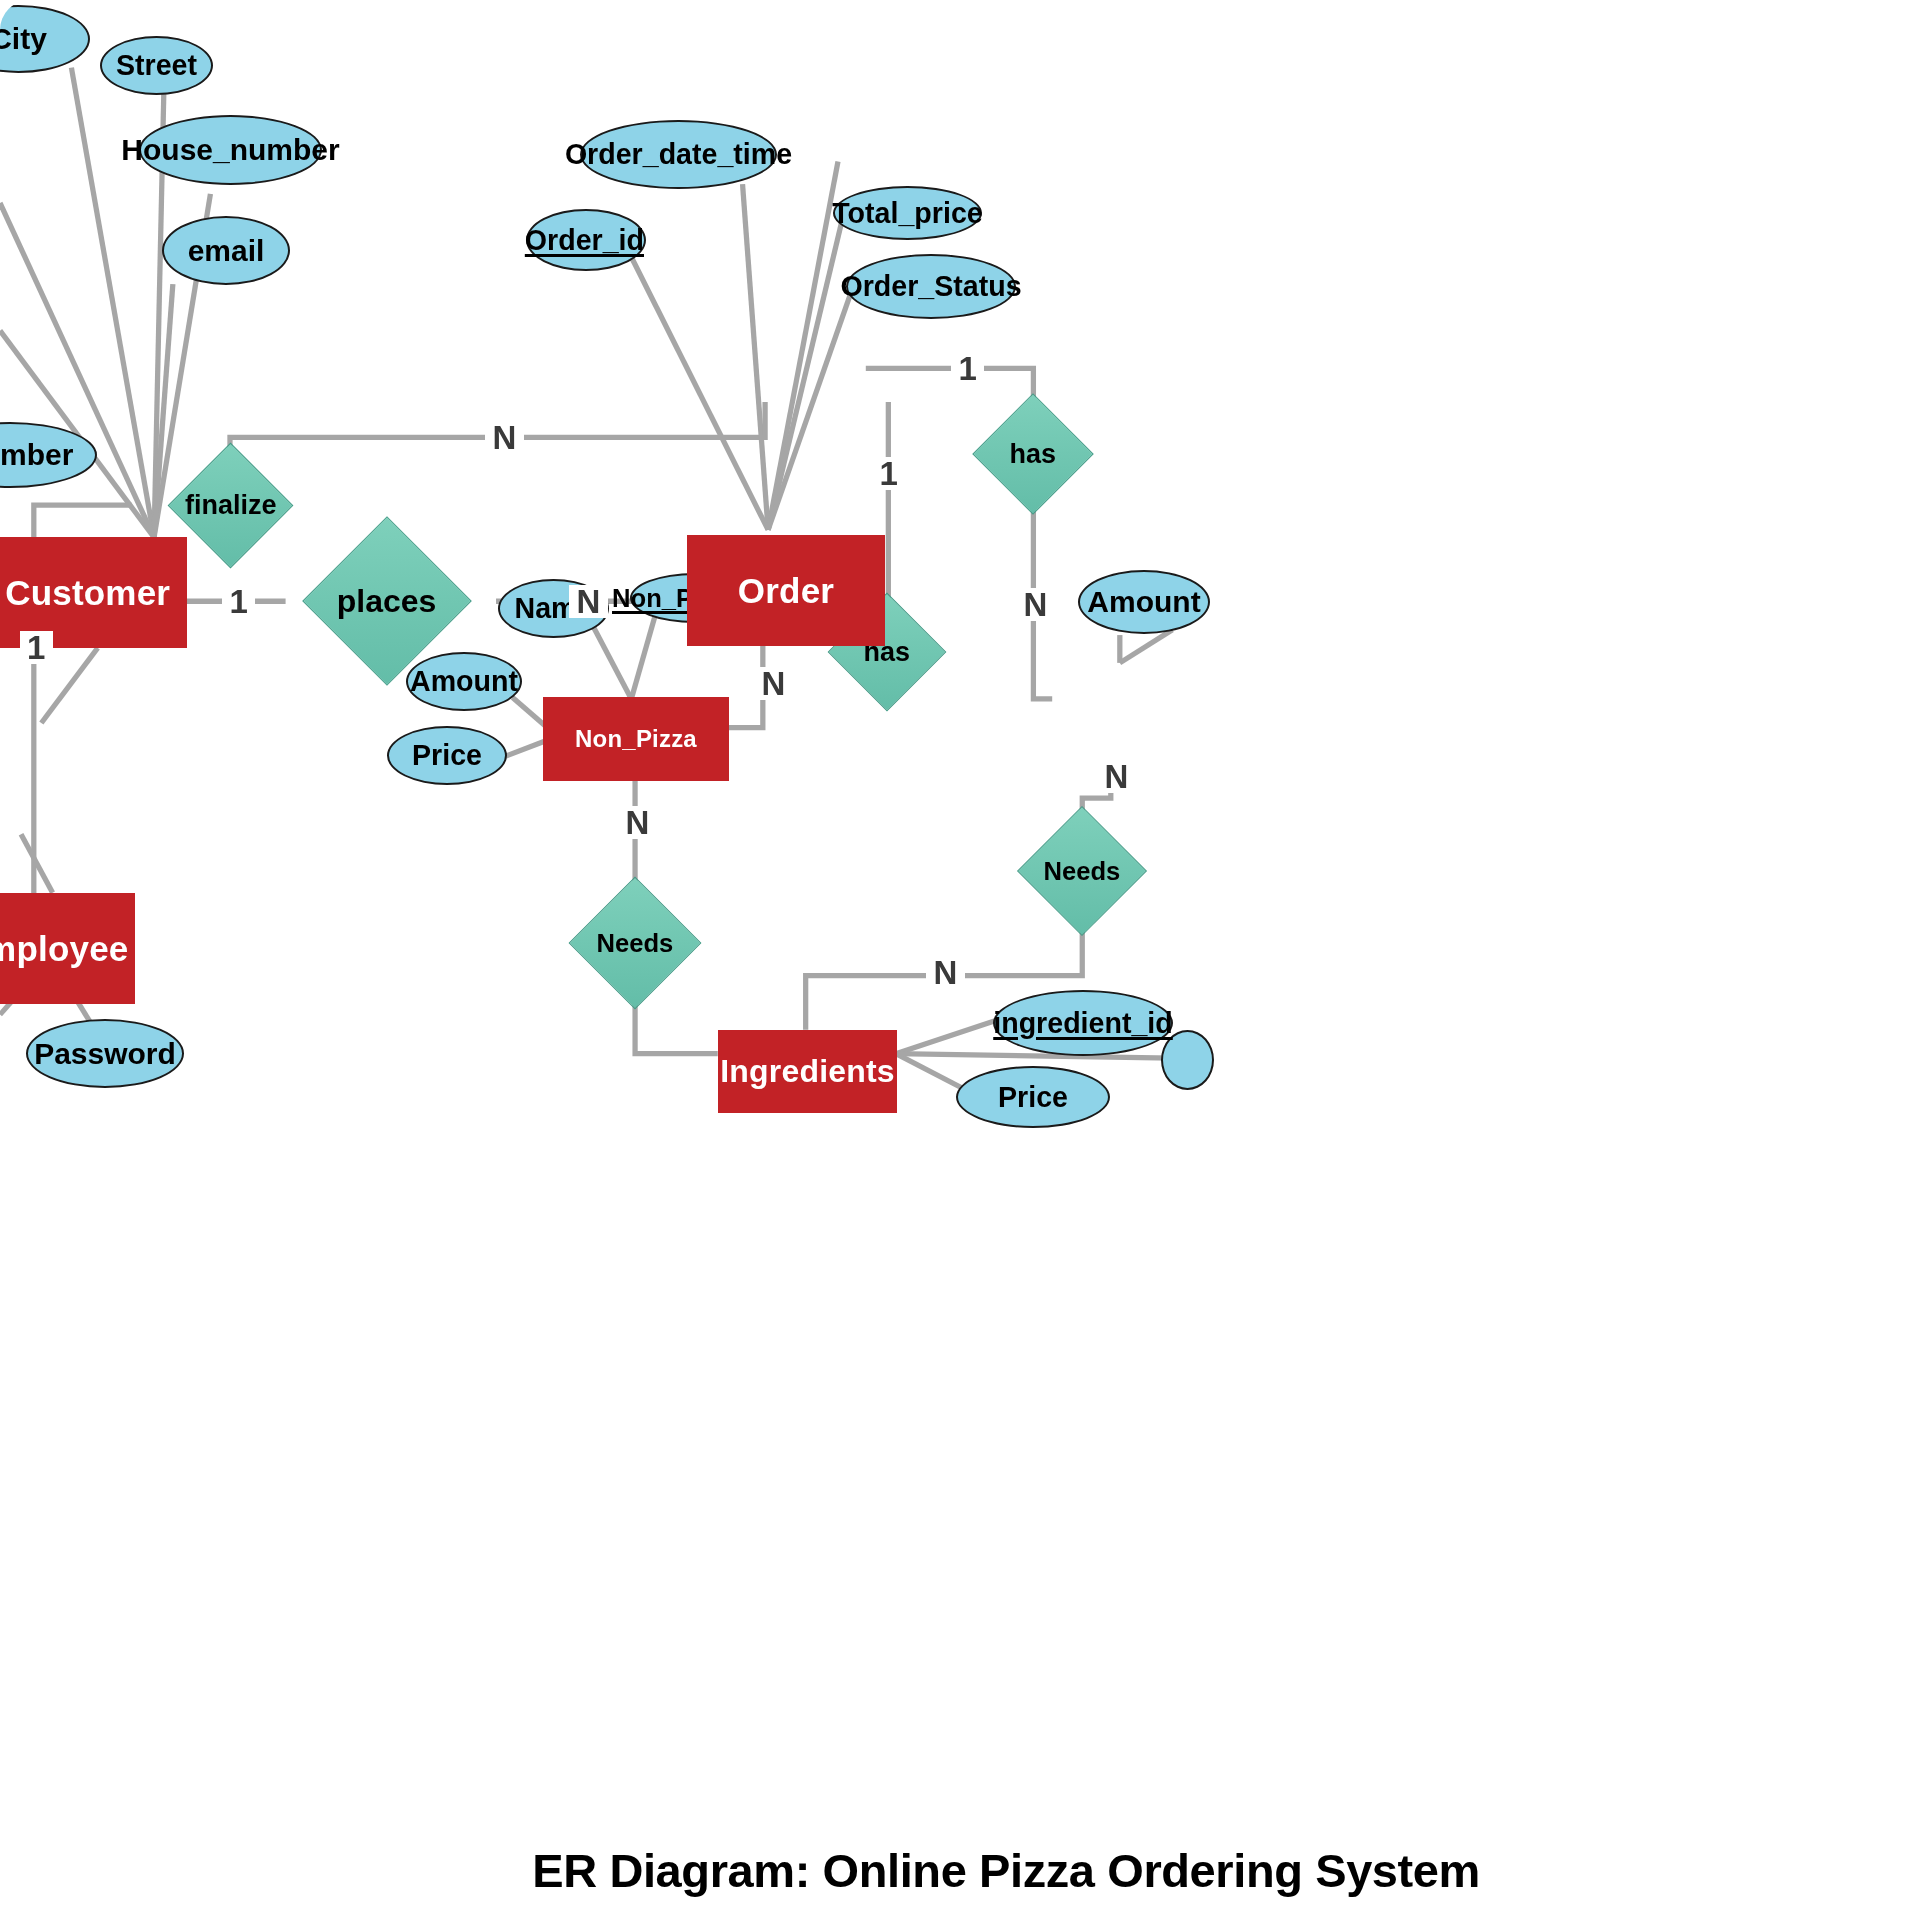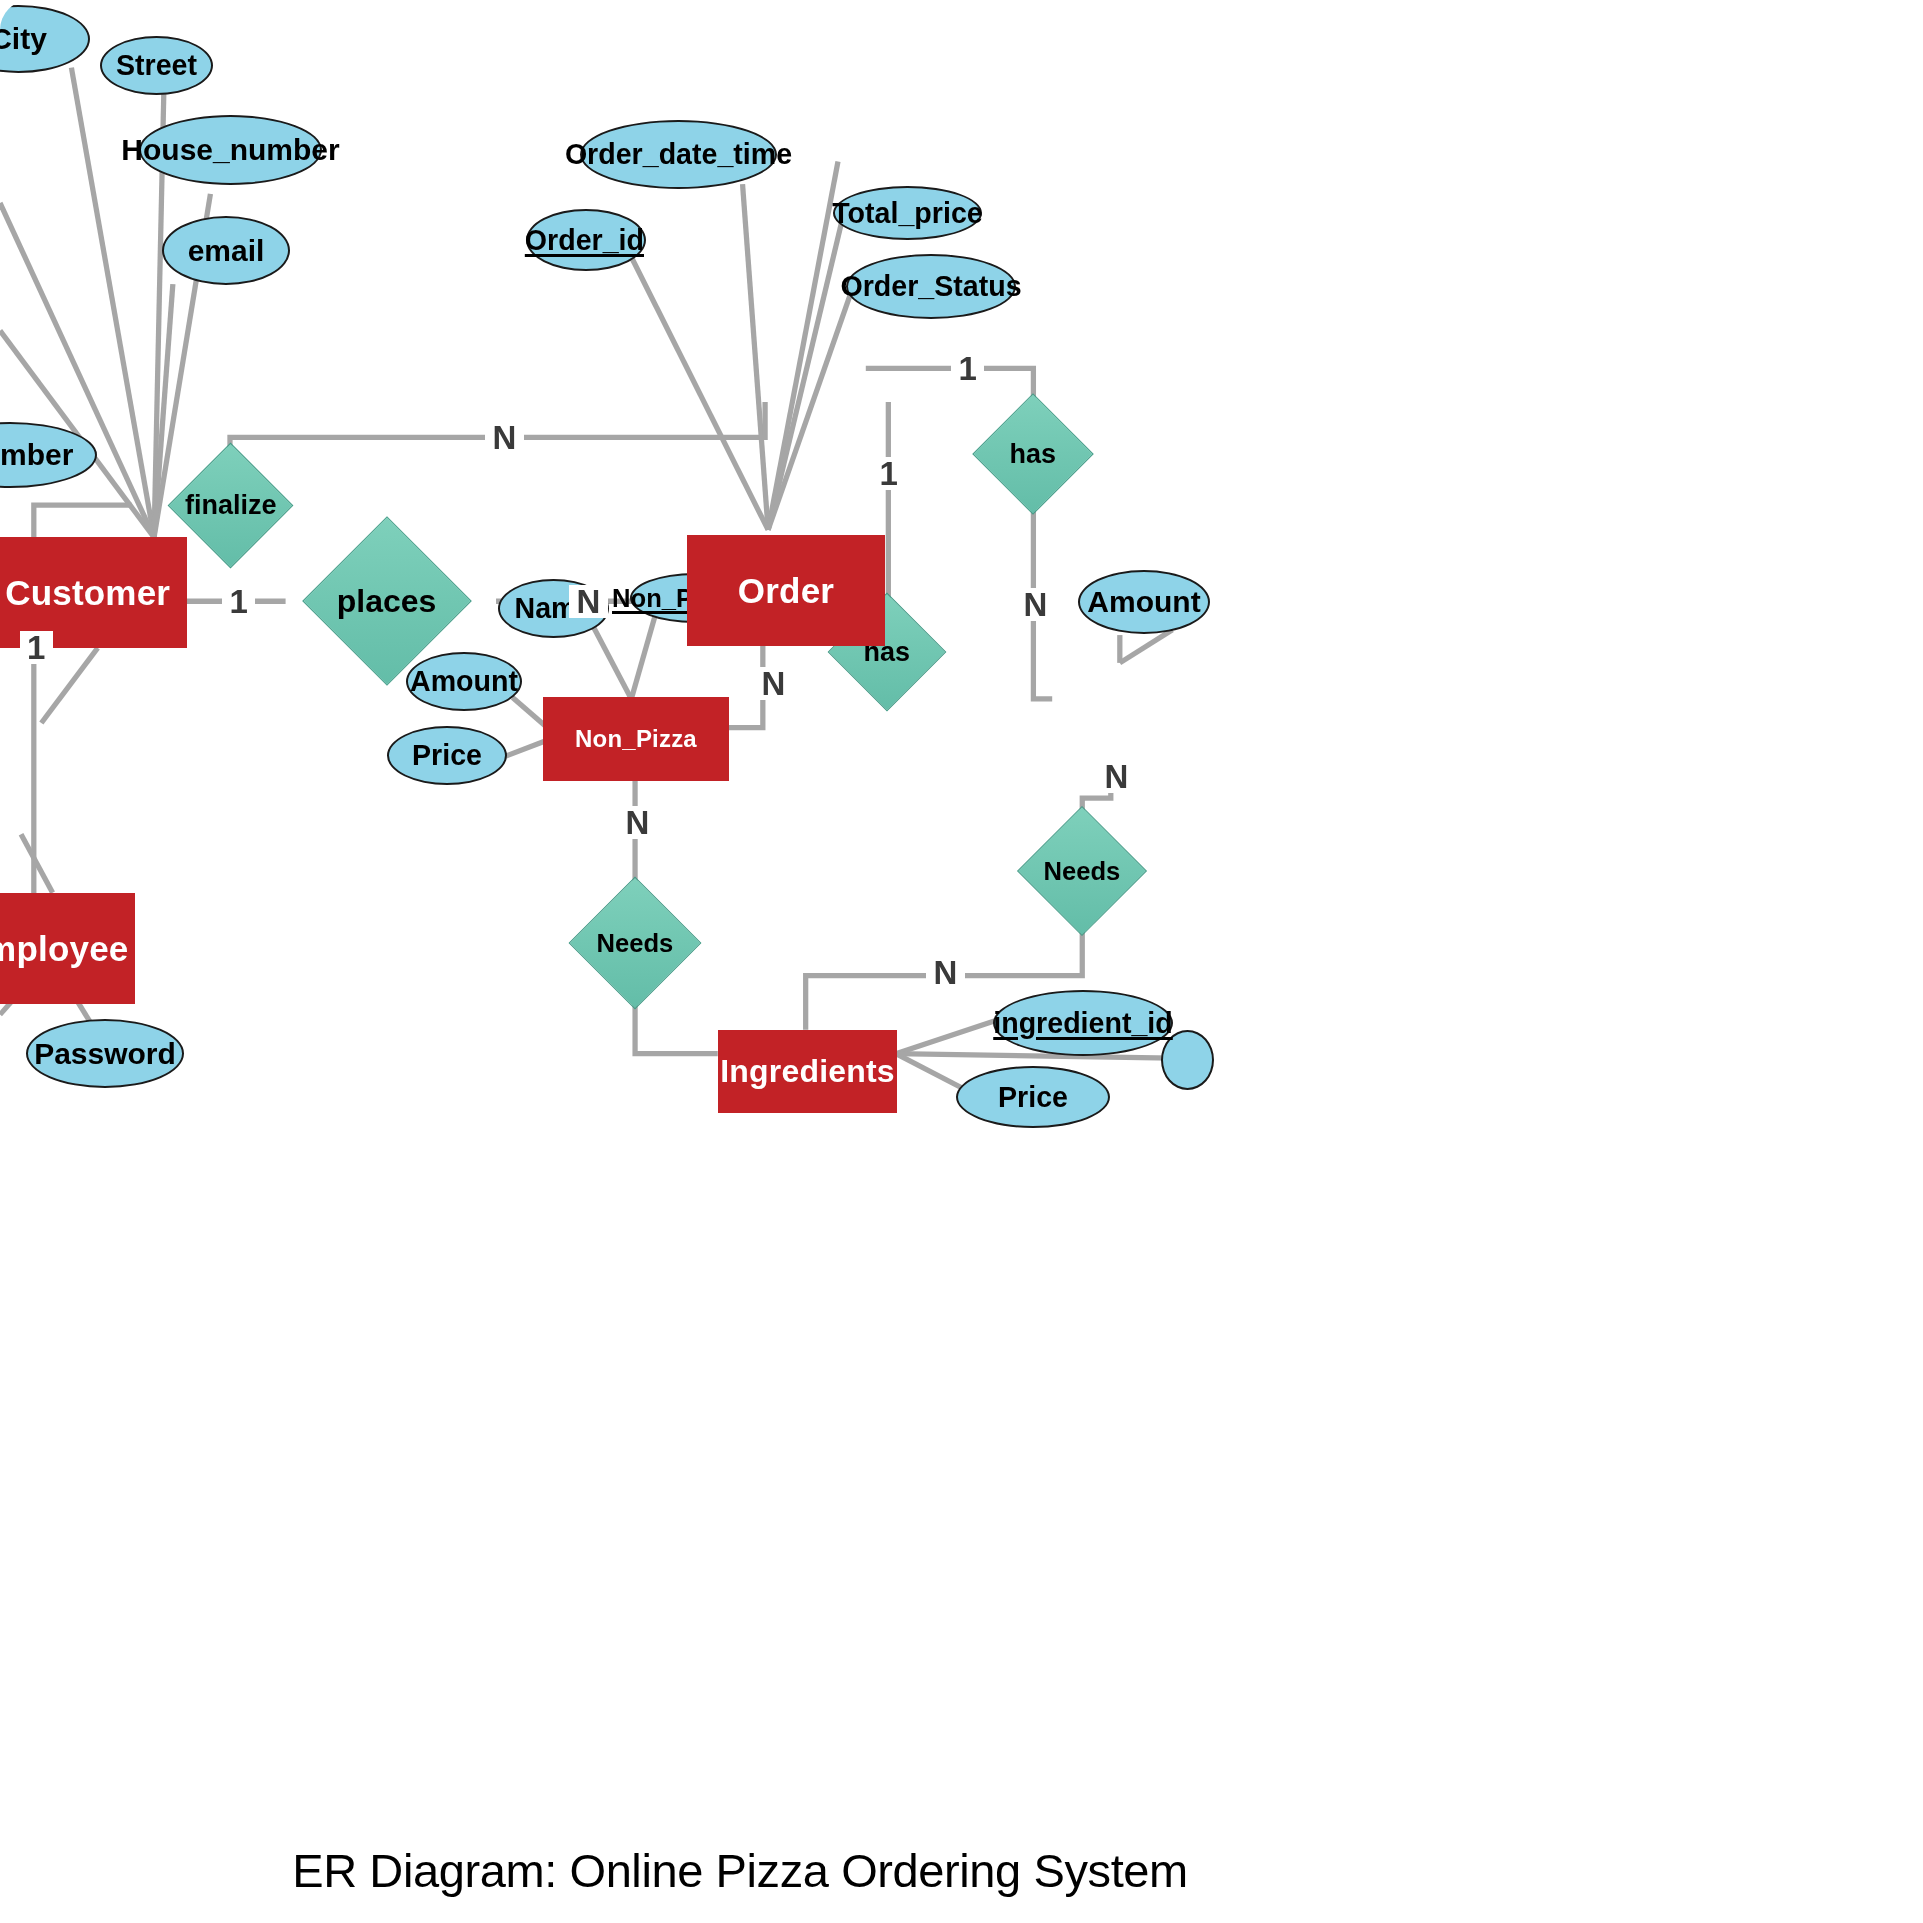--- a/index.html
+++ b/index.html
@@ -75,23 +75,23 @@
     padding: 0 7.5px;
     line-height: 1;
     font-size: 33px;
   }
   
   #diagram-title {
     position: absolute;
     left: 0;
     top: 1843px;
     width: 1480px;
-    text-align: center;
+    text-align: right;
     font-size: 47px;
-    font-weight: normal;
+    font-weight: bold;
     color: #000000;
     font-family: "Liberation Sans", sans-serif;
     letter-spacing: -0.4px;
   }
 </style>
 </head>
 <body>
 
 <div id="canvas">
 

